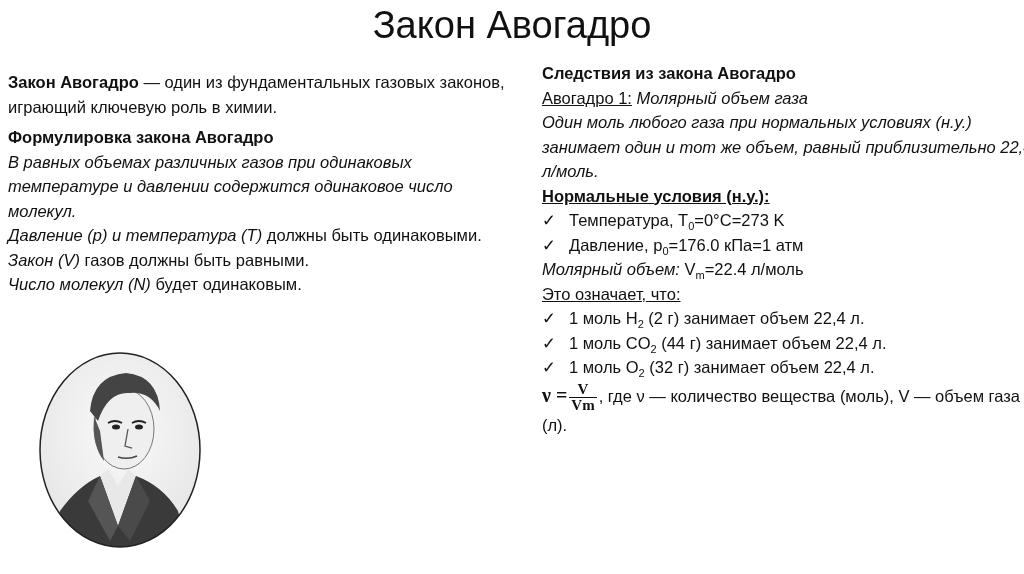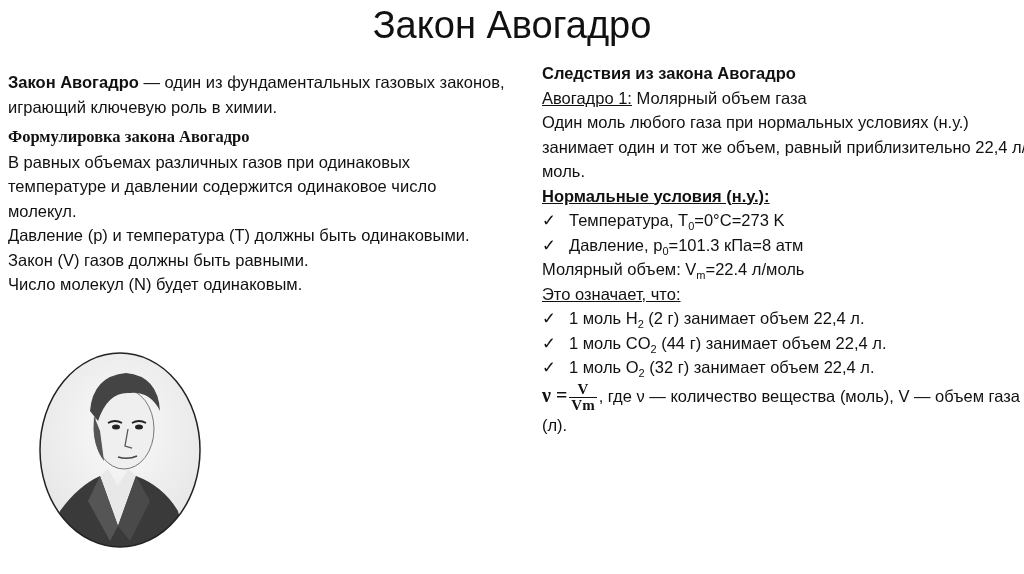--- a/index.html
+++ b/index.html
@@ -8,23 +8,23 @@
     font-family:"Liberation Sans", "DejaVu Sans", sans-serif; color:#111111;
   }
   .title {
     position:absolute; left:0; top:2px; width:1024px; text-align:center;
     font-size:38px; line-height:46px; color:#111;
   }
   .col { position:absolute; font-size:16.5px; line-height:24.5px; }
   .left { left:8px; top:70px; width:500px; }
   .right { left:542px; top:61px; width:500px; }
   .b { font-weight:bold; }
-  .i { }
+  .i { font-style:italic; }
   .u { text-decoration:underline; }
-  .gap { margin-top:6px;font-family:Liberation Serif, serif; }
+  .gap { margin-top:6px; }
   .check { display:inline-block; width:27px; }
   sub { font-size:11px; line-height:0; vertical-align:-4px; }
   .frac { display:inline-block; vertical-align:middle; text-align:center; font-family:"Liberation Serif", serif; font-weight:bold; font-size:15px; line-height:15px; margin:0 2px; }
   .frac .num { display:block; border-bottom:1.5px solid #111; padding:0 2px; }
   .frac .den { display:block; padding:0 2px; }
   .formula-v { font-family:"Liberation Serif", serif; font-weight:bold; font-size:20px; }
   .portrait { position:absolute; left:38px; top:351px; width:164px; height:198px; }
 </style>
 </head>
 <body>
@@ -70,21 +70,21 @@
   </g>
   <ellipse cx="82" cy="99" rx="80" ry="97" fill="none" stroke="#222" stroke-width="1.5"></ellipse>
 </svg>
 
 <div class="col right">
   <div class="b">Следствия из закона Авогадро</div>
   <div><span class="u">Авогадро 1:</span><span class="i"> Молярный объем газа</span></div>
   <div class="i">Один моль любого газа при нормальных условиях (н.у.) занимает один и тот же объем, равный приблизительно 22,4 л/моль.</div>
   <div class="b u">Нормальные условия (н.у.):</div>
   <div><span class="check">✓</span><span>Температура, T</span><sub>0</sub><span>=0°C=273 K</span></div>
-  <div><span class="check">✓</span><span>Давление, p</span><sub>0</sub><span>=101.3 кПа=8 атм</span></div>
+  <div><span class="check">✓</span><span>Давление, p</span><sub>0</sub><span>=176.0 кПа=1 атм</span></div>
   <div><span class="i">Молярный объем:</span><span> V</span><sub>m</sub><span>=22.4 л/моль</span></div>
   <div class="u">Это означает, что:</div>
   <div><span class="check">✓</span><span>1 моль H</span><sub>2</sub><span> (2 г) занимает объем 22,4 л.</span></div>
   <div><span class="check">✓</span><span>1 моль CO</span><sub>2</sub><span> (44 г) занимает объем 22,4 л.</span></div>
   <div><span class="check">✓</span><span>1 моль O</span><sub>2</sub><span> (32 г) занимает объем 22,4 л.</span></div>
   <div style="margin-top:2px;">
     <span class="formula-v">ν =</span><span class="frac"><span class="num">V</span><span class="den">Vm</span></span><span>, где ν — количество вещества (моль), V — объем газа (л).</span>
   </div>
 </div>
 

